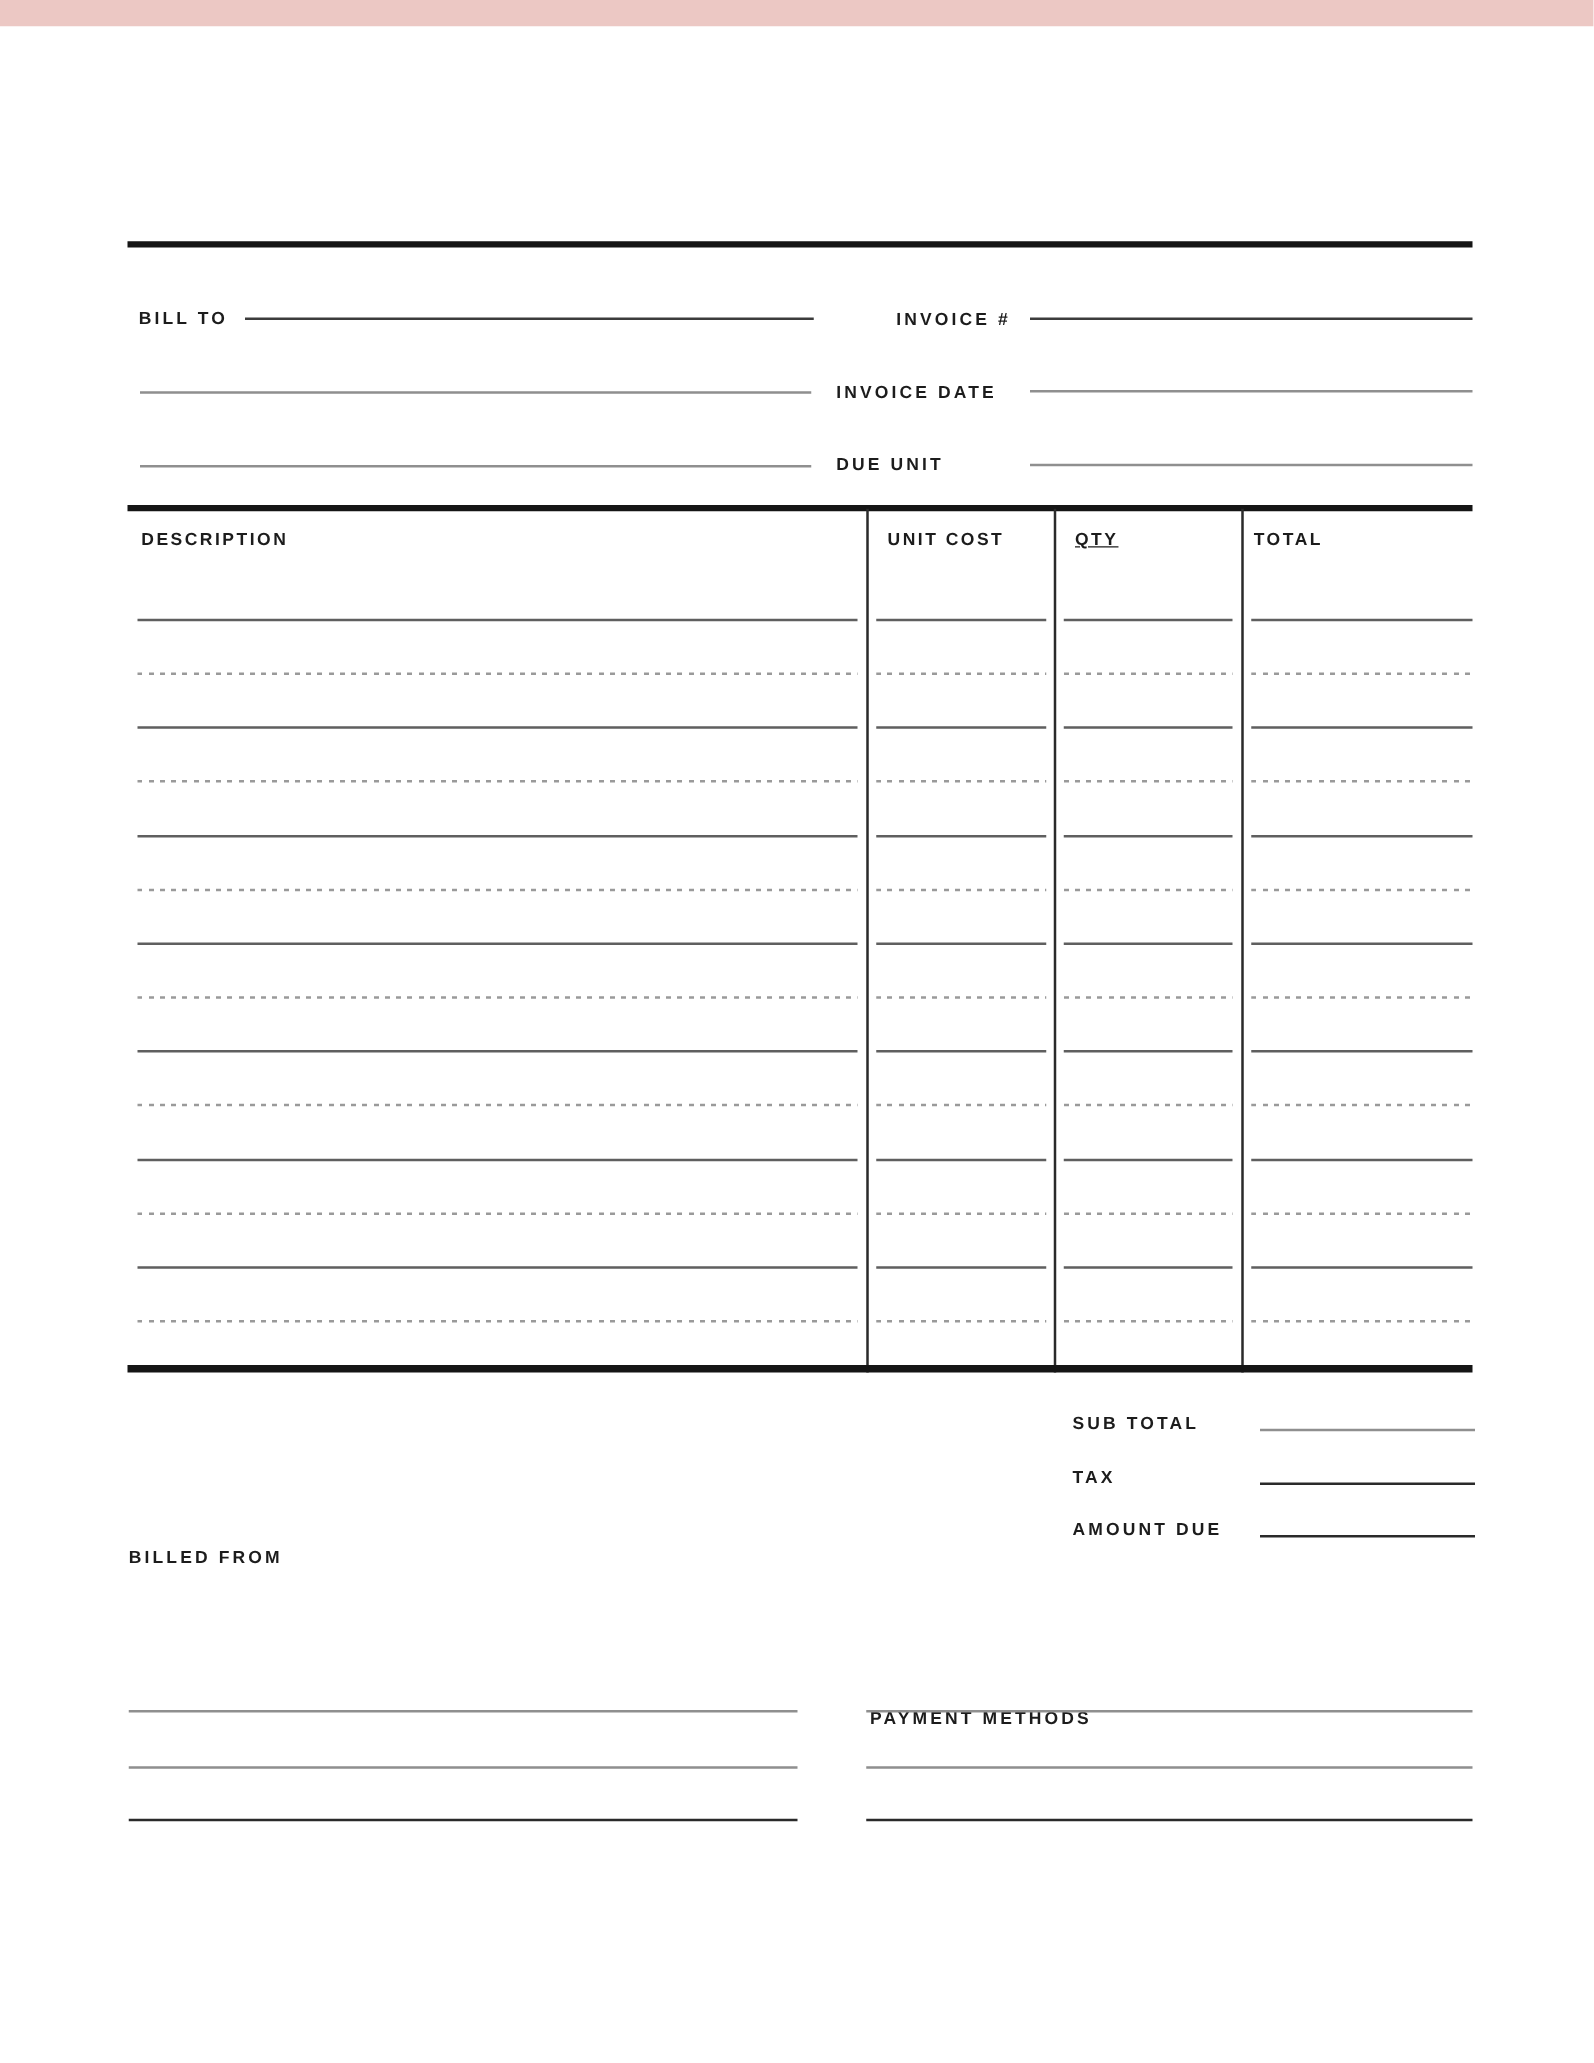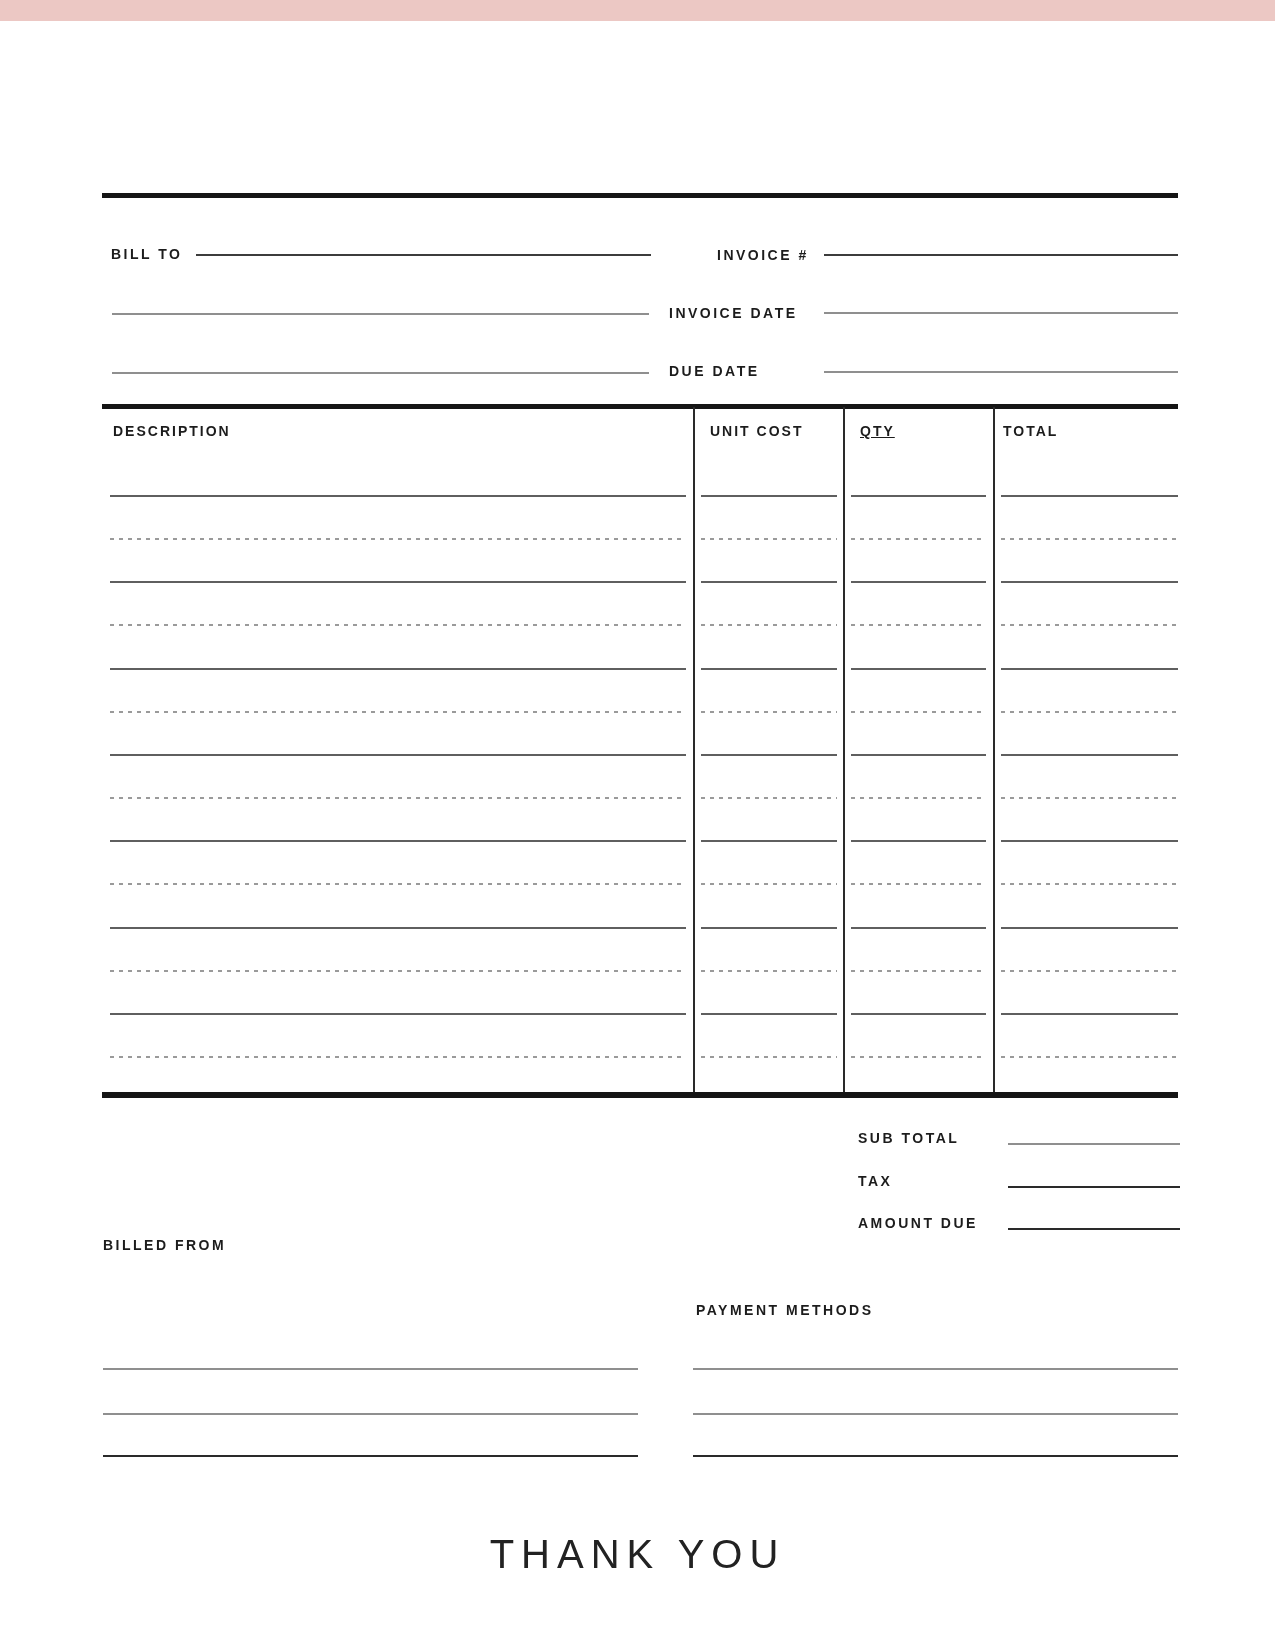--- a/index.html
+++ b/index.html
@@ -90,21 +90,21 @@
   <div class="hline dark" style="left:196px; top:254px; width:455px; height:2px;"></div>
   <div class="hline gray" style="left:112px; top:313px; width:537px;"></div>
   <div class="hline gray" style="left:112px; top:372px; width:537px;"></div>
 
   <div class="label" style="left:669px; top:248px;margin-left:48px;">INVOICE #</div>
   <div class="hline dark" style="left:824px; top:254px; width:354px;"></div>
 
   <div class="label" style="left:669px; top:306px;">INVOICE DATE</div>
   <div class="hline gray" style="left:824px; top:312px; width:354px;"></div>
 
-  <div class="label" style="left:669px; top:364px;">DUE DATE</div>
+  <div class="label" style="left:669px; top:364px;">DUE UNIT</div>
   <div class="hline gray" style="left:824px; top:371px; width:354px;"></div>
 
   <div class="rule-thick" style="left:102px; top:404px; width:1076px; height:5px;"></div>
 
   <div class="vline" style="left:693px; top:407px; height:691px;"></div>
   <div class="vline" style="left:843px; top:407px; height:691px;"></div>
   <div class="vline" style="left:993px; top:407px; height:691px;"></div>
 
   <div class="label" style="left:113px; top:424px; letter-spacing:2px;">DESCRIPTION</div>
   <div class="label" style="left:710px; top:424px; letter-spacing:2px;">UNIT COST</div>
@@ -175,25 +175,24 @@
   <div class="label" style="left:858px; top:1131px;">SUB TOTAL</div>
   <div class="hline gray" style="left:1008px; top:1143px; width:172px;"></div>
 
   <div class="label" style="left:858px; top:1174px;">TAX</div>
   <div class="hline thin-dark" style="left:1008px; top:1186px; width:172px;"></div>
 
   <div class="label" style="left:858px; top:1216px;">AMOUNT DUE</div>
   <div class="hline thin-dark" style="left:1008px; top:1228px; width:172px;"></div>
 
   <div class="label" style="left:103px; top:1238px;">BILLED FROM</div>
-  <div class="label" style="left:696px; top:1303px;">PAYMENT METHODS</div>
+  <div class="label" style="left:696px; top:1367px;">PAYMENT METHODS</div>
 
   <div class="hline gray" style="left:103px; top:1368px; width:535px;"></div>
   <div class="hline gray" style="left:103px; top:1413px; width:535px;"></div>
   <div class="hline thin-dark" style="left:103px; top:1455px; width:535px;"></div>
 
   <div class="hline gray" style="left:693px; top:1368px; width:485px;"></div>
   <div class="hline gray" style="left:693px; top:1413px; width:485px;"></div>
   <div class="hline thin-dark" style="left:693px; top:1455px; width:485px;"></div>
 
-  <div class="thank-you">THANK YOU</div>
 
 </div>
 
 </body></html>

